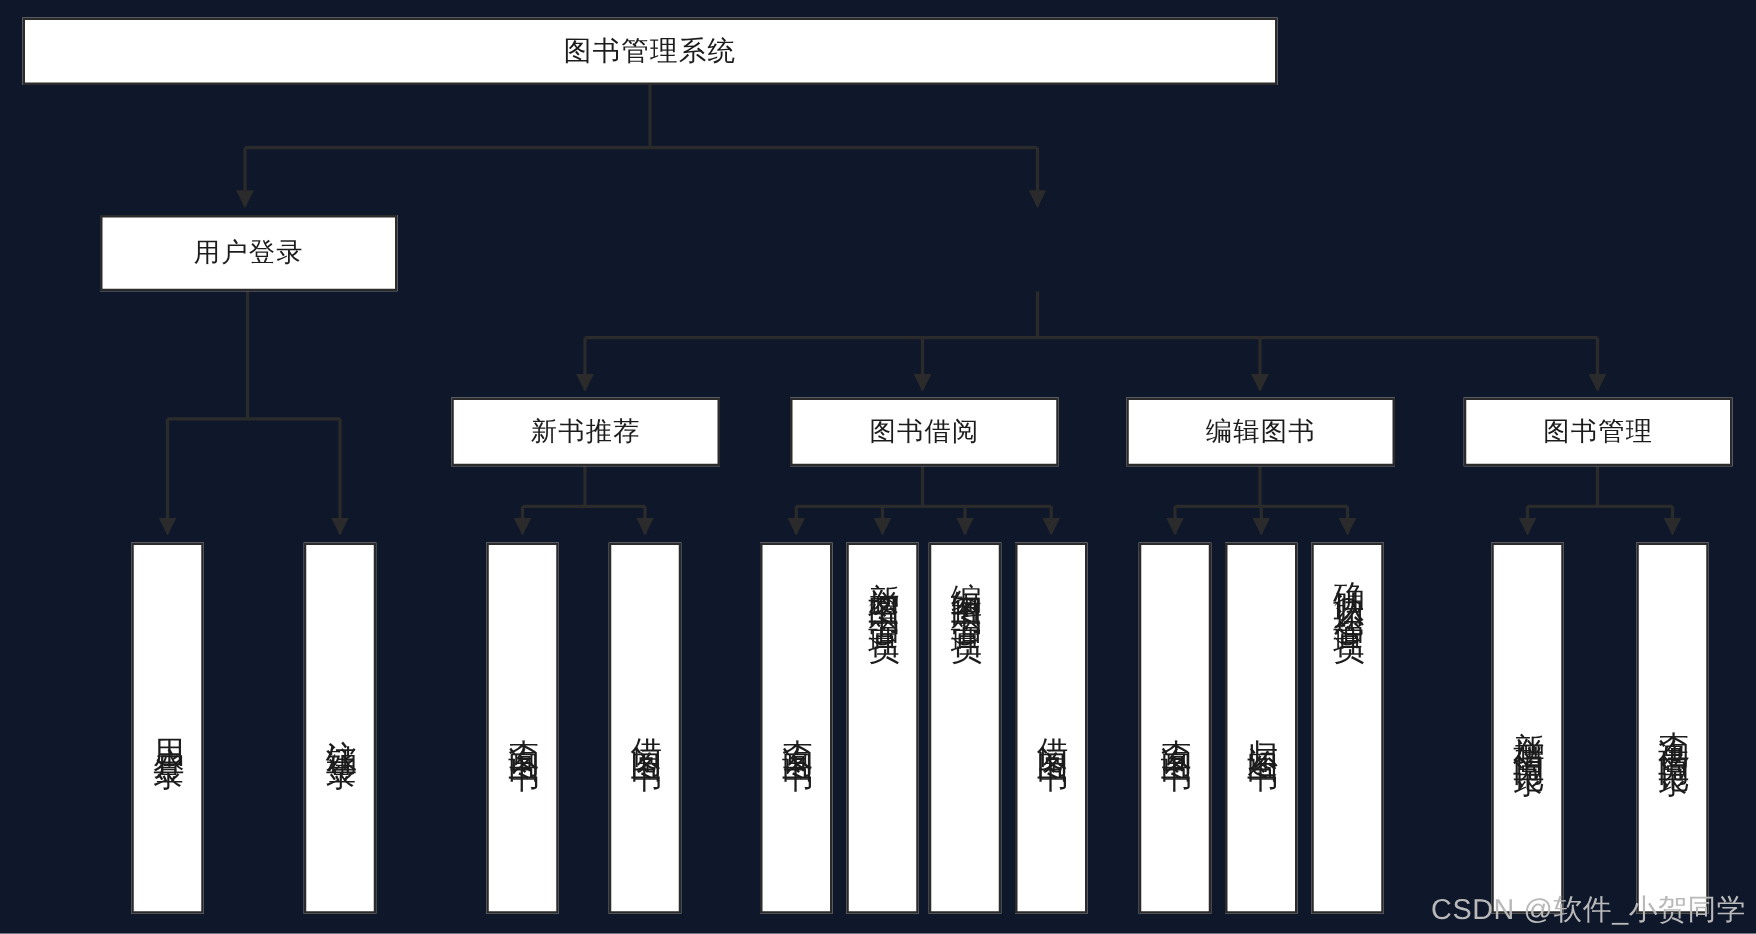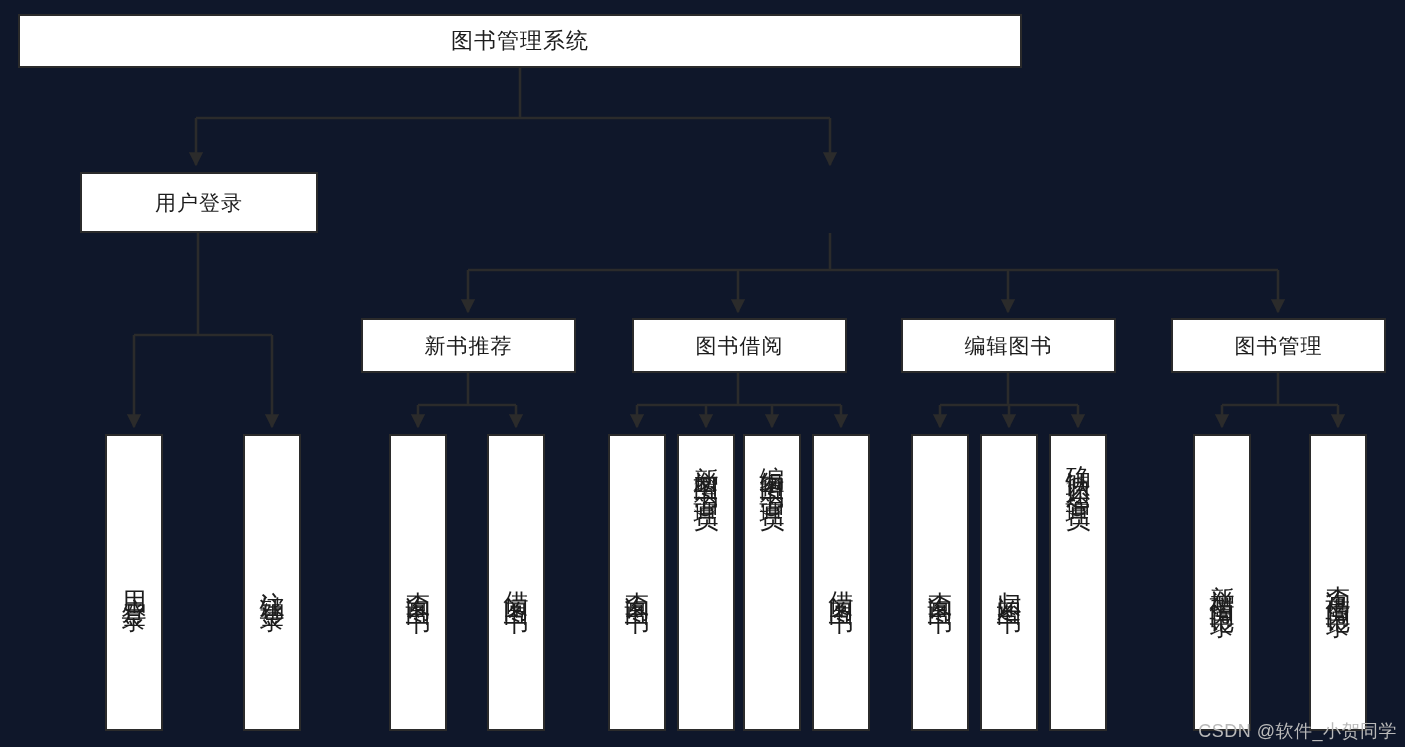--- a/index.html
+++ b/index.html
@@ -59,21 +59,21 @@
     display: block;
   }
   .node.vert.centered {
     align-items: center;
     padding-top: 0;
   }
   .watermark {
     position: absolute;
     right: 8px;
     bottom: 4px;
-    font-size: 18px;
+    font-size: 23px;
     color: #b9b9b9;
     letter-spacing: 0.5px;
     white-space: nowrap;
     font-family: "Liberation Sans", "DejaVu Sans", sans-serif;
   }
 </style>
 </head>
 <body>
 
 <div id="canvas">

